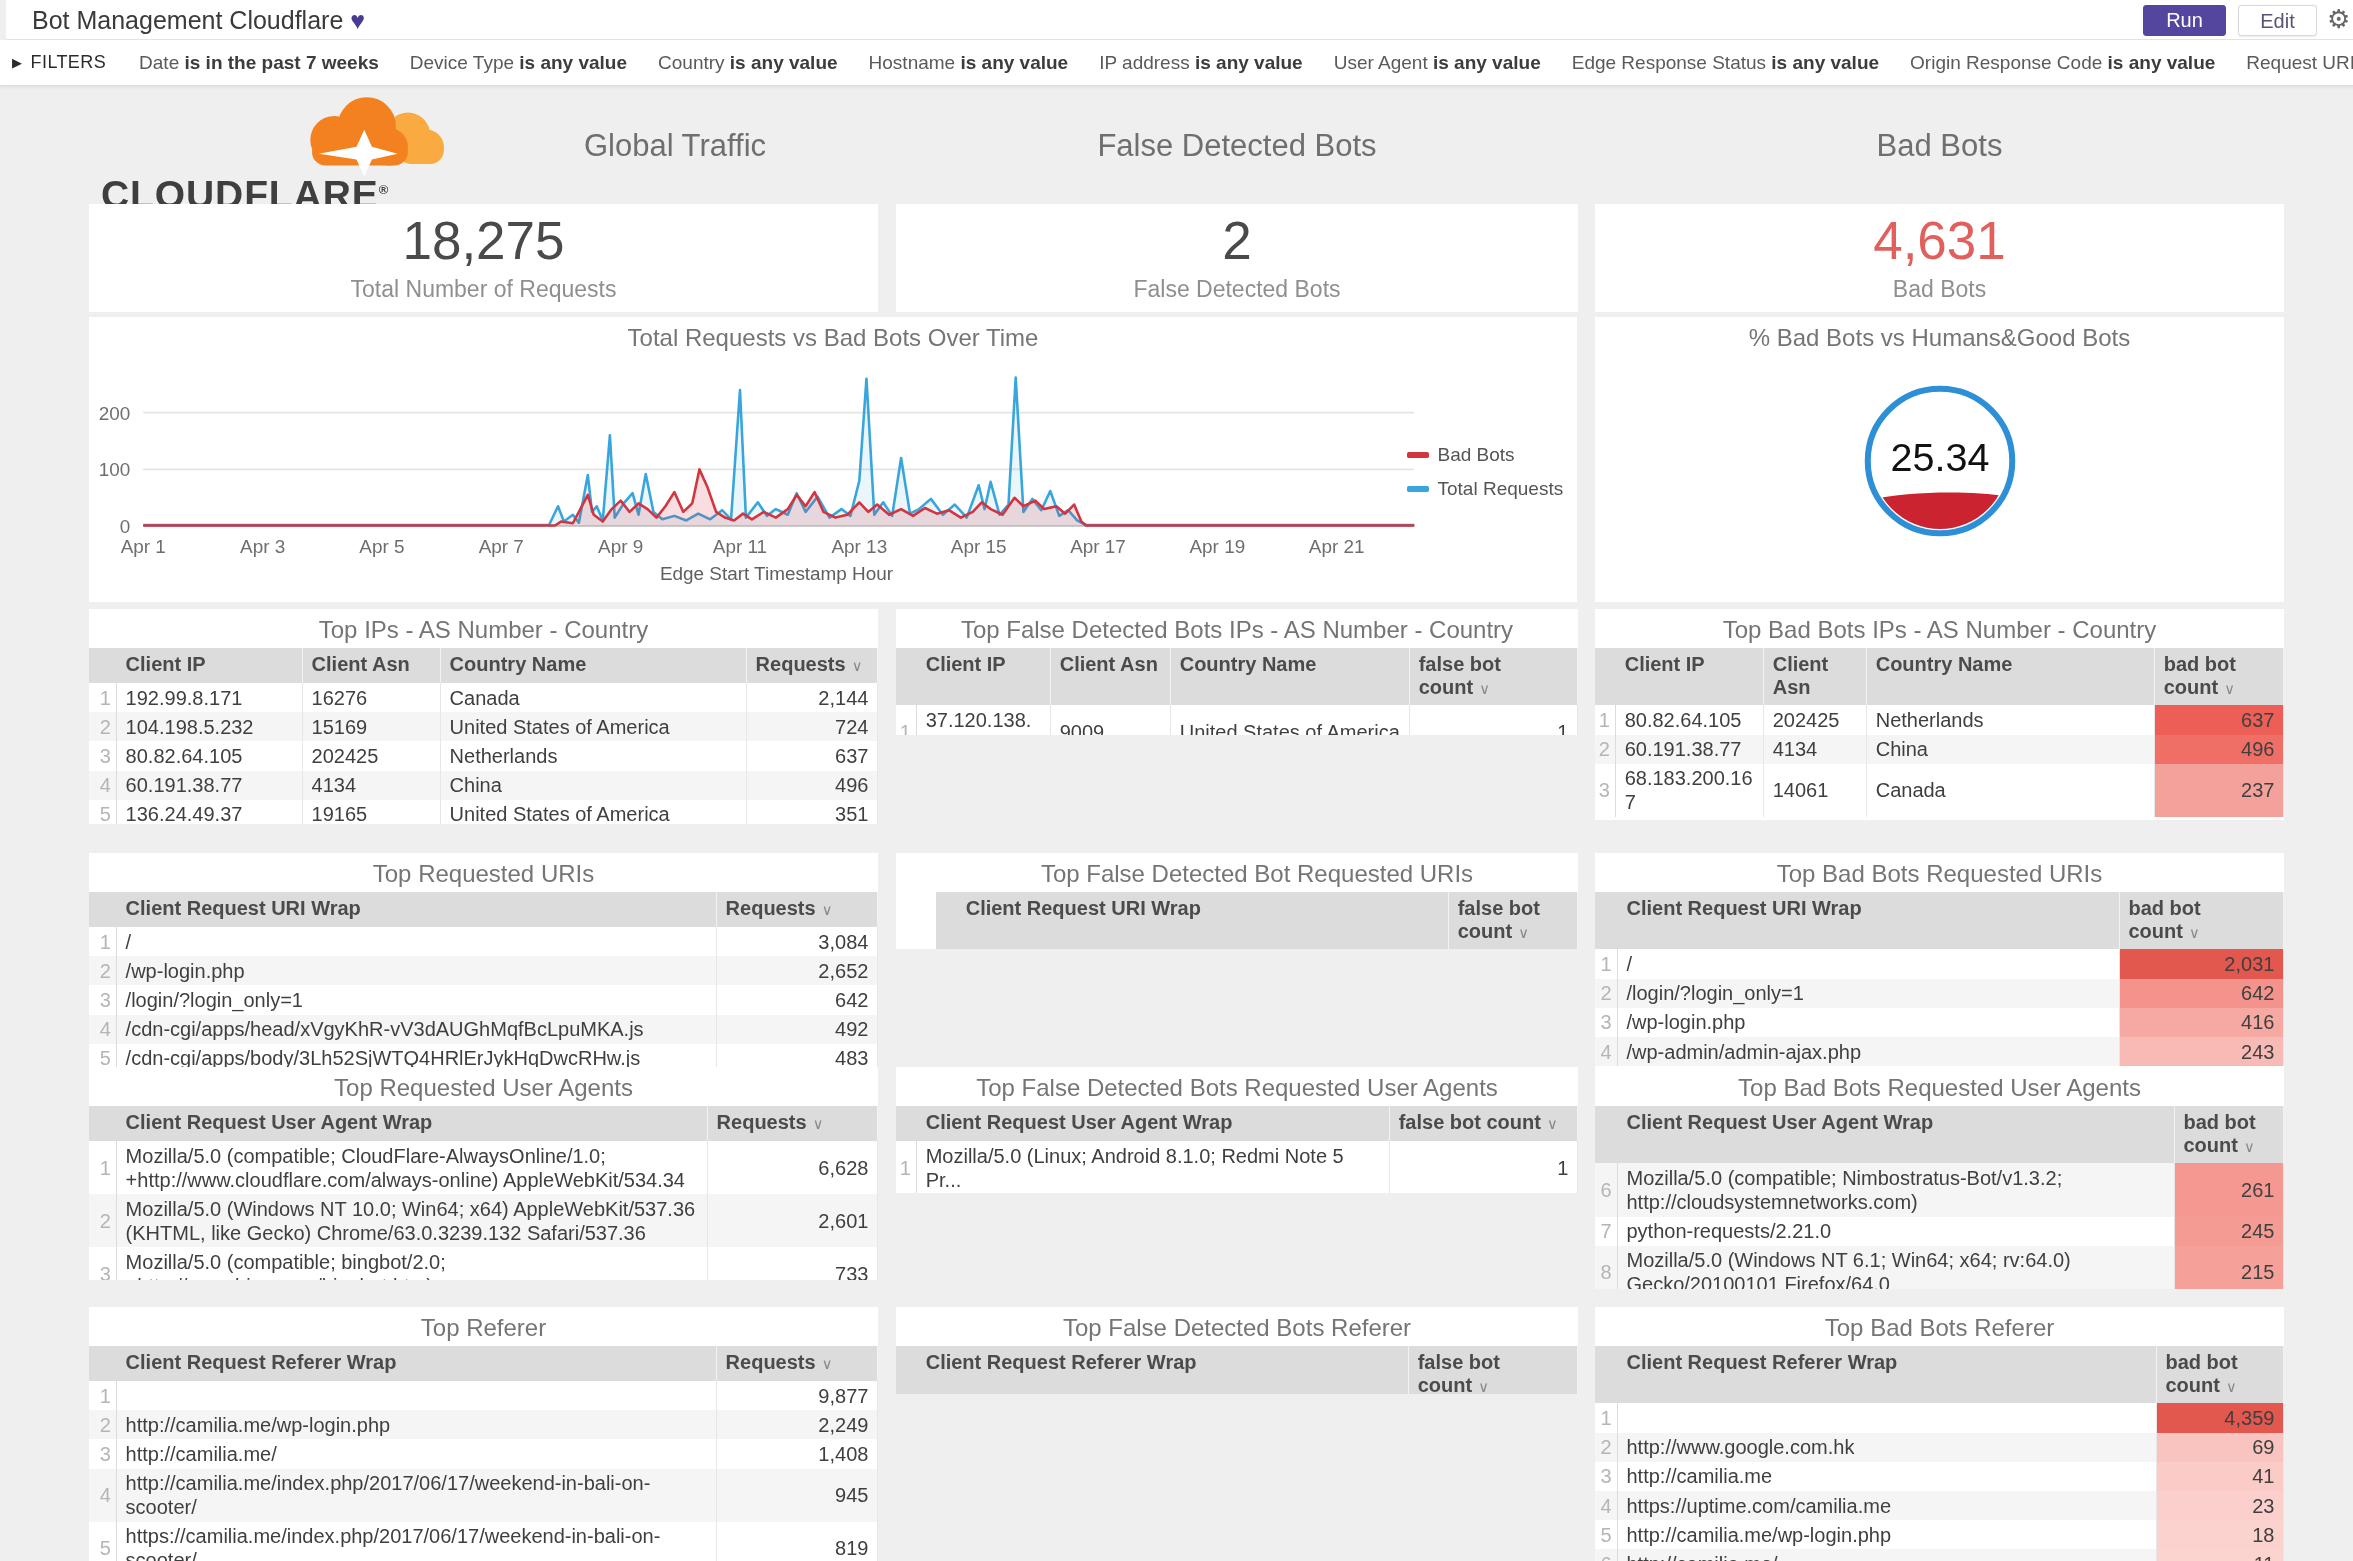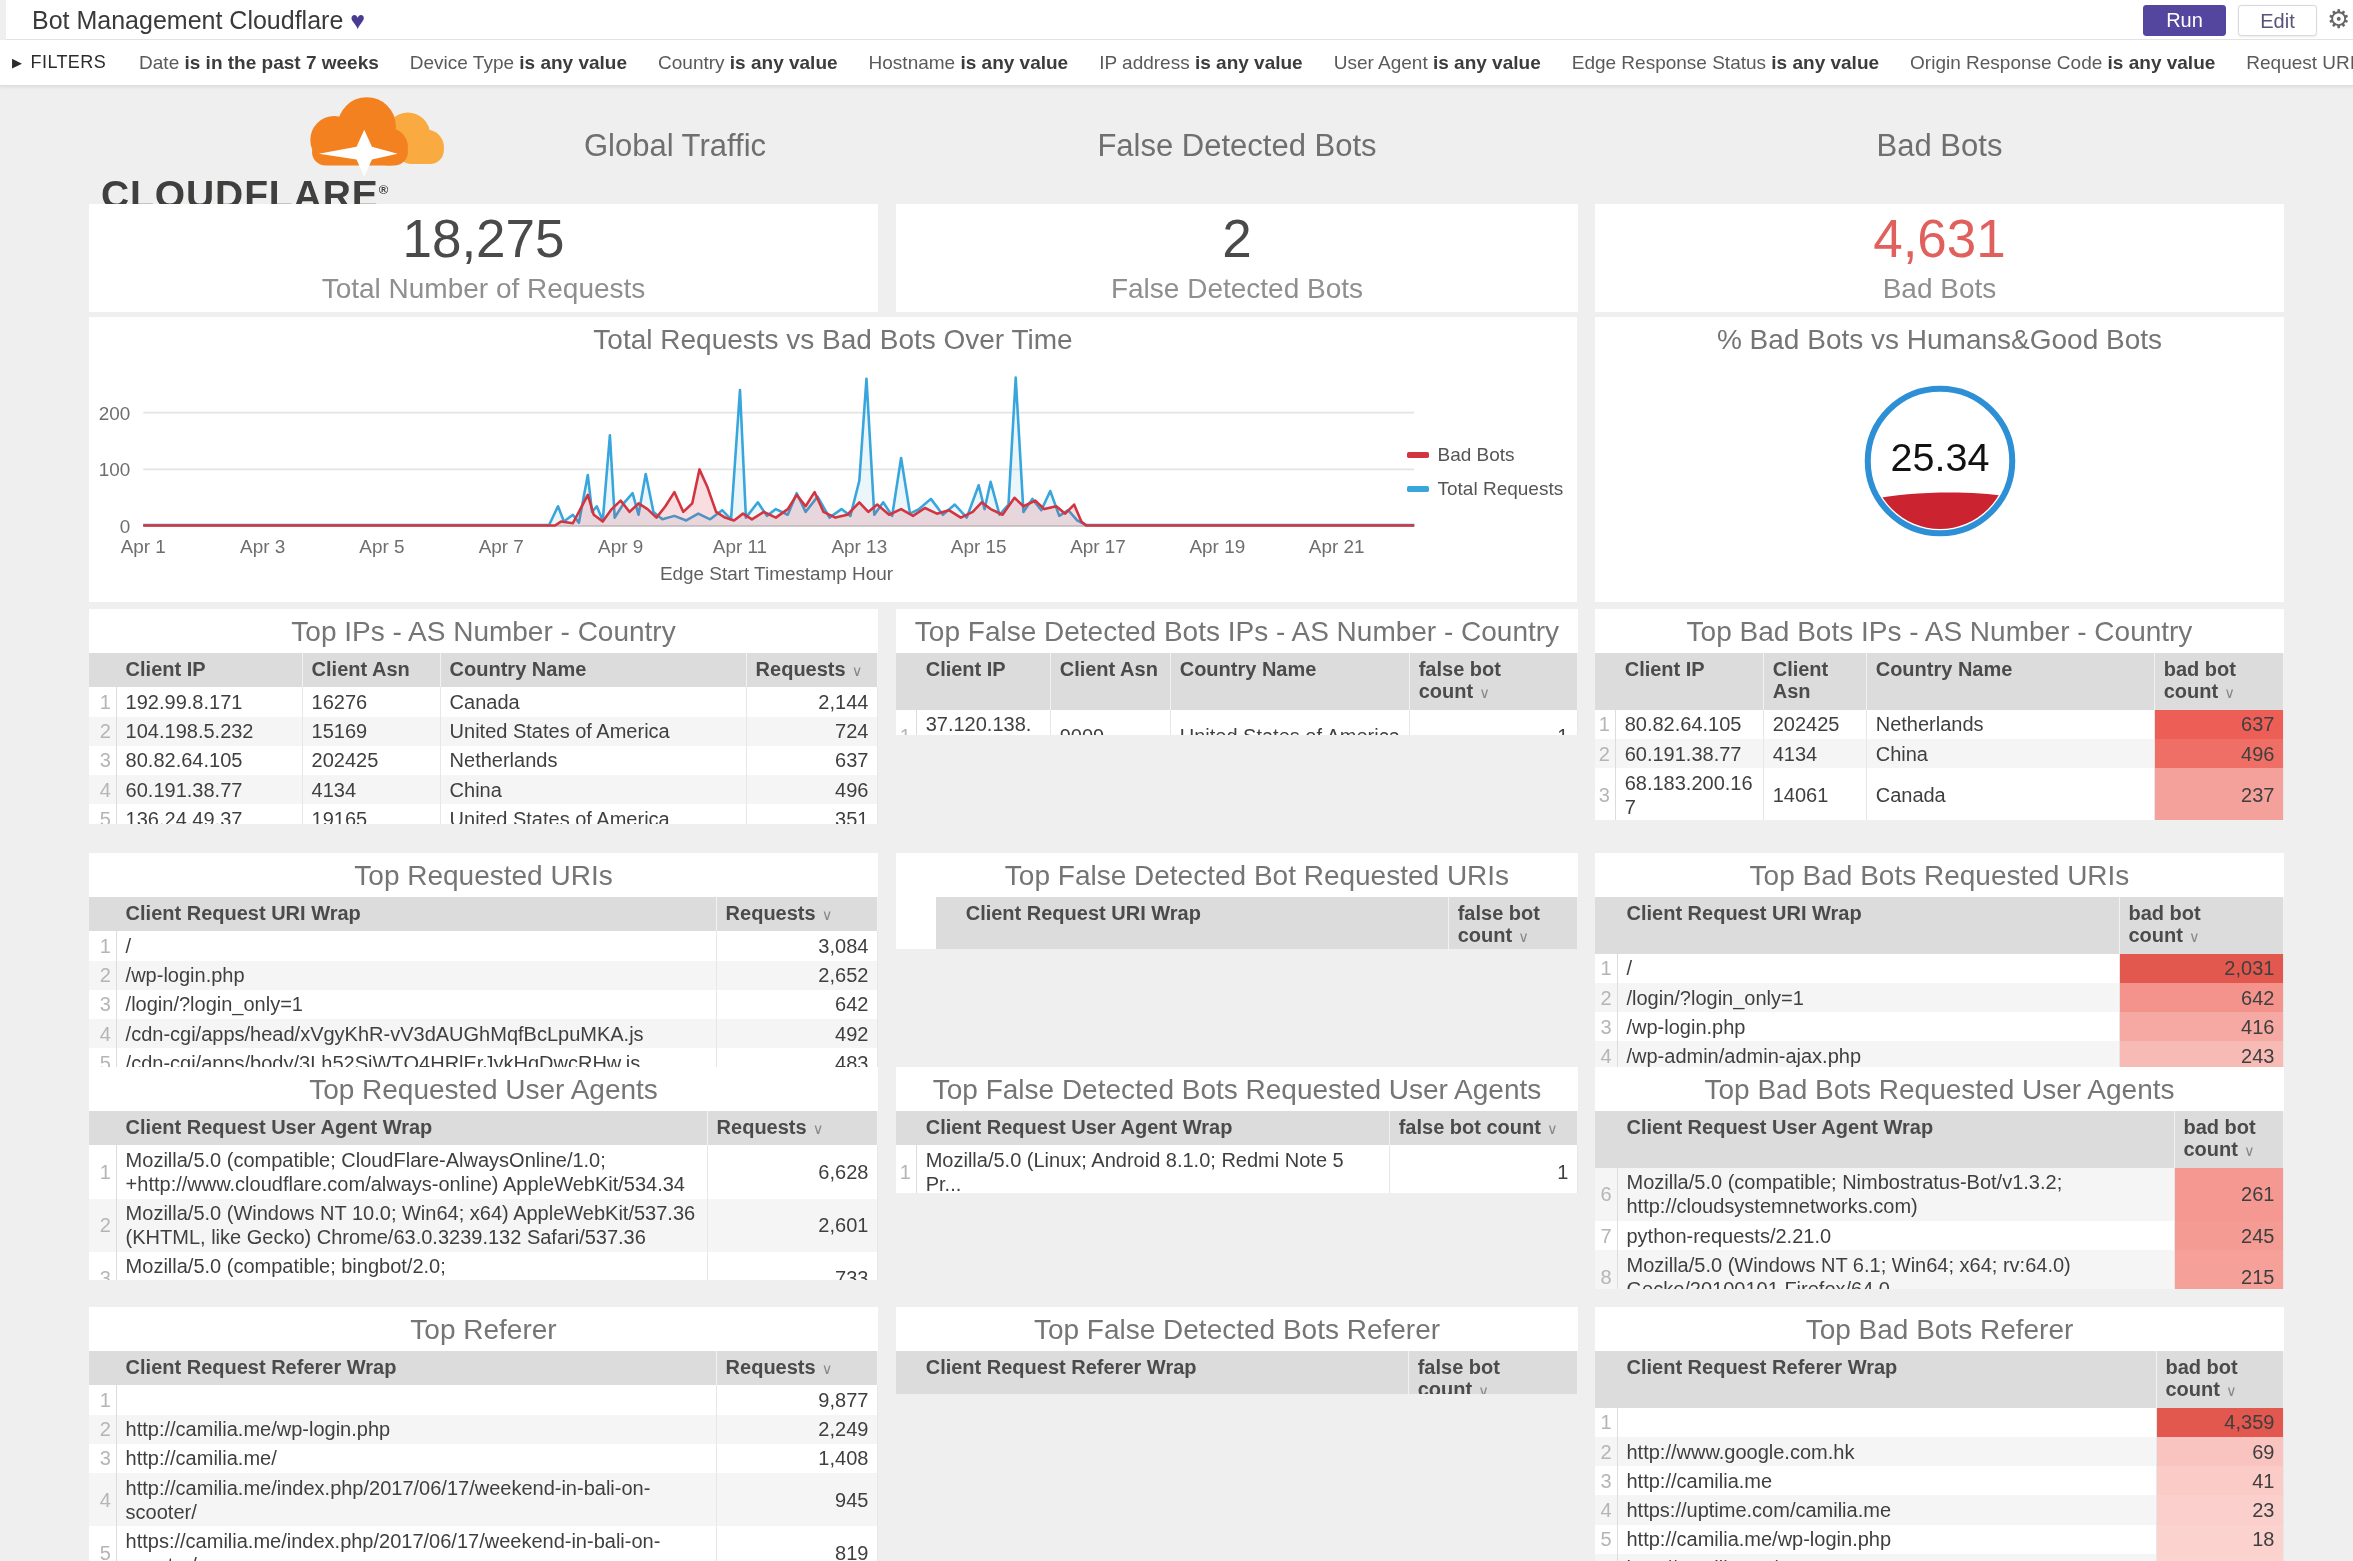--- a/index.html
+++ b/index.html
@@ -37,26 +37,26 @@
   .ct-l { left:454px; width:442px; }
   .ct-m { left:896px; width:682px; }
   .ct-r { left:1595px; width:689px; }
 
   
   .kpi { position:absolute; top:117px; height:108px; display:flex; flex-direction:column; align-items:center; justify-content:center; }
   .kpi-l { left:89px; width:789px; }
   .kpi-m { left:896px; width:682px; }
   .kpi-r { left:1595px; width:689px; }
   .kpi-value { font-size:53px; color:#4a4a4a; font-weight:400; line-height:1.05; }
-  .kpi-label { font-size:28px; color:#8f8f8f; margin-top:6.9px; }
+  .kpi-label { font-size:23px; color:#8f8f8f; margin-top:6.9px; }
 
   
   .chart-card { position:absolute; left:89px; top:230px; width:1488px; height:285px; }
   .gauge-card { position:absolute; left:1595px; top:230px; width:689px; height:285px; }
-  .card-title { font-size:28px; color:#757575; text-align:center; padding:7.7px 5.2px 5.2px; font-weight:400; line-height:1.1;
+  .card-title { font-size:24px; color:#757575; text-align:center; padding:7.7px 5.2px 5.2px; font-weight:400; line-height:1.1;
                 white-space:nowrap; overflow:hidden; }
   #chart-svg { position:absolute; left:0; top:45px; }
   svg text { font-family:"Liberation Sans","DejaVu Sans",sans-serif; font-size:22px; fill:#6e6e6e; }
   svg text.xlab { fill:#5f5f5f; }
   #chart-legend { position:absolute; right:13.8px; top:127px; }
   .lg-row { display:flex; align-items:center; margin-bottom:12px; }
   .lg-mark { width:22.4px; height:6px; border-radius:1.7px; margin-right:8.6px; }
   .lg-lab { font-size:19px; color:#555; }
   #gauge-svg { position:absolute; left:50%; margin-left:-86px; top:58px; }
   .gauge-value { font-size:46px; fill:#111; font-weight:500; }

